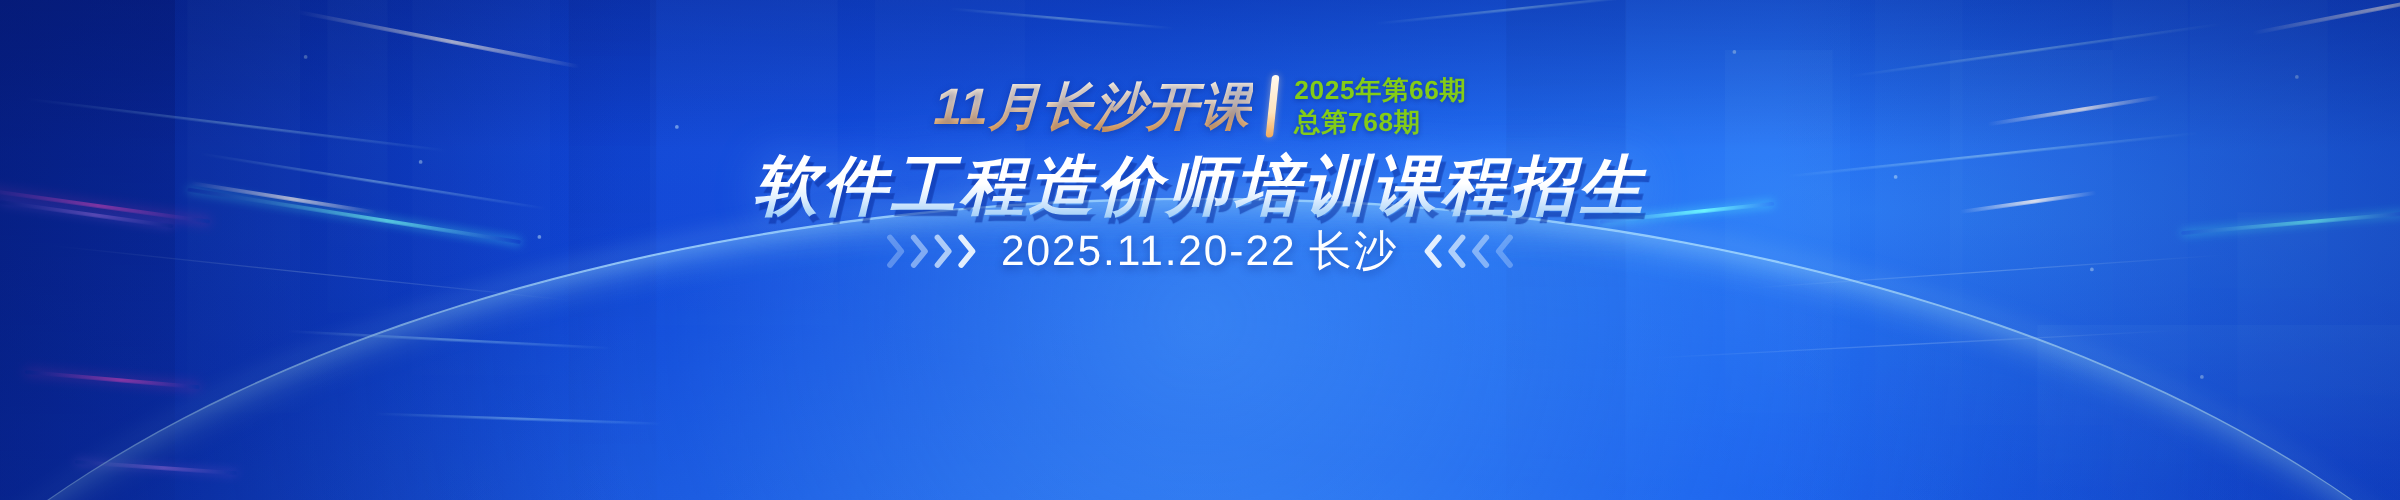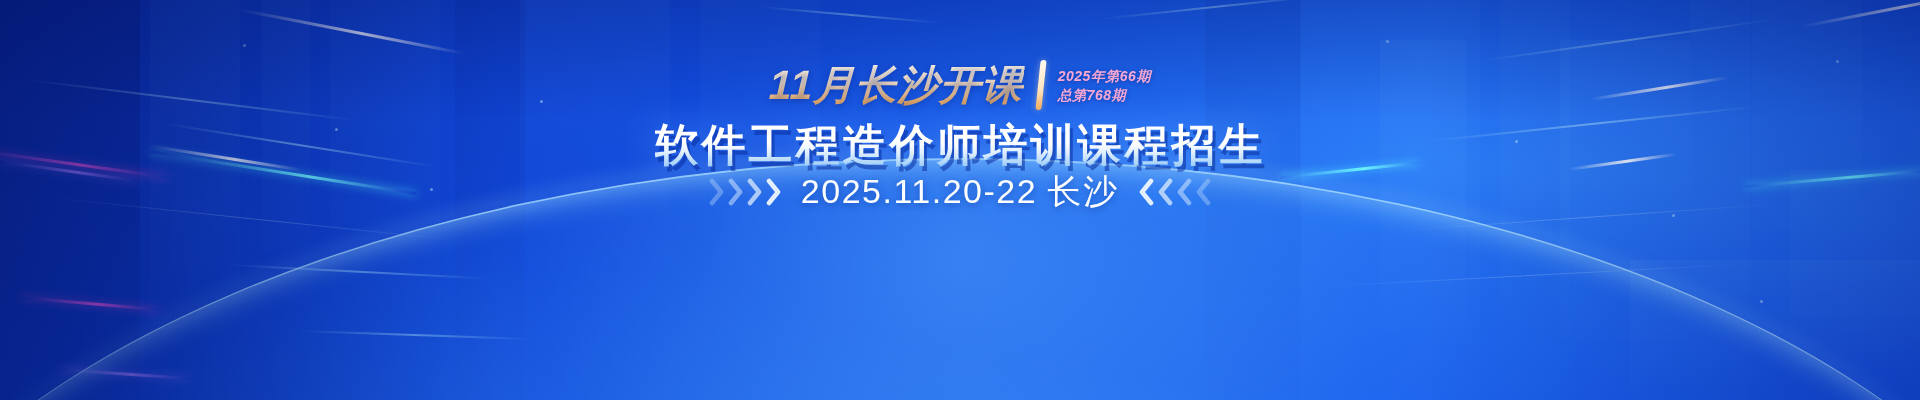--- a/index.html
+++ b/index.html
@@ -159,35 +159,35 @@
     box-shadow: 0 0 6px rgba(255,220,170,0.45);
   }
   .eyebrow-badge {
     display: flex;
     flex-direction: column;
     justify-content: center;
     gap: 4px;
     padding-top: 2px;
   }
   .eyebrow-badge span {
-    font-size: 14px;
+    font-size: 21px;
     font-weight: 700;
-    color: #f9a8d4;
+    color: #84cc16;
     line-height: 1.05;
     letter-spacing: 0.5px;
     white-space: nowrap;
     text-shadow: 0 1px 4px rgba(4,25,110,0.45);
-    font-style: italic;
   }
 
   
   .headline {
     margin-top: 6px;
-    font-size: 44px;
+    font-size: 52px;
     font-weight: 700;
+    font-style: italic;
     letter-spacing: 3px;
     line-height: 1.12;
     white-space: nowrap;
     background: linear-gradient(180deg, #ffffff 0%, #ffffff 46%, #e2f0ff 66%, #a8d2f8 90%, #8ec2f3 100%);
     -webkit-background-clip: text;
     background-clip: text;
     color: transparent;
     -webkit-text-fill-color: transparent;
     filter: drop-shadow(3px 5px 0 rgba(10,45,160,0.55)) drop-shadow(0 0 18px rgba(120,190,255,0.35));
   }

